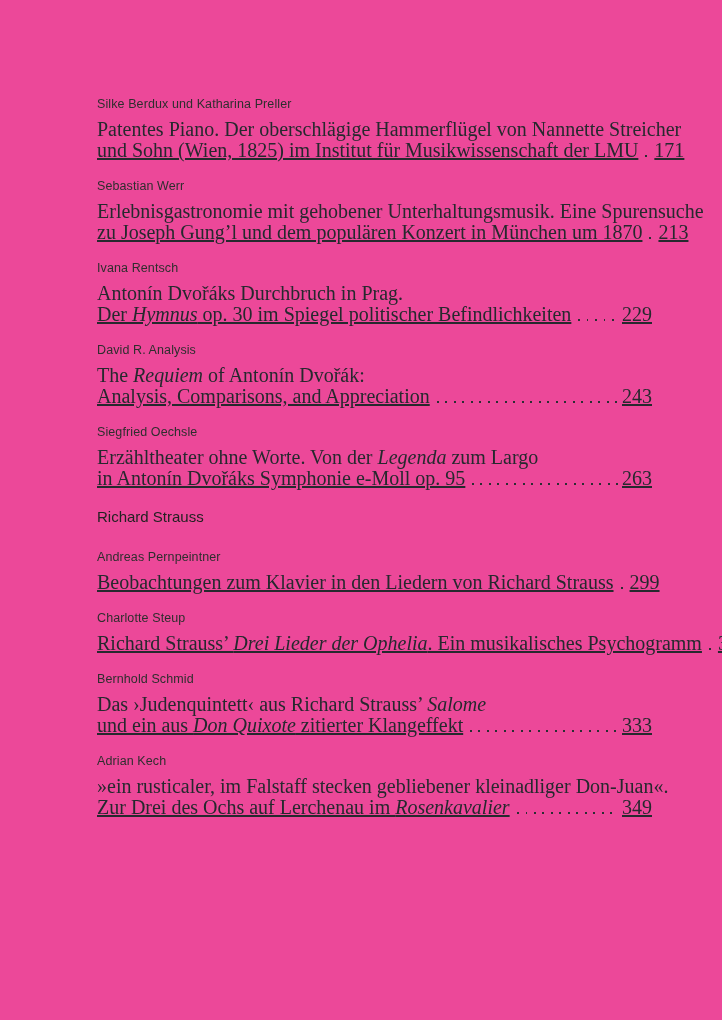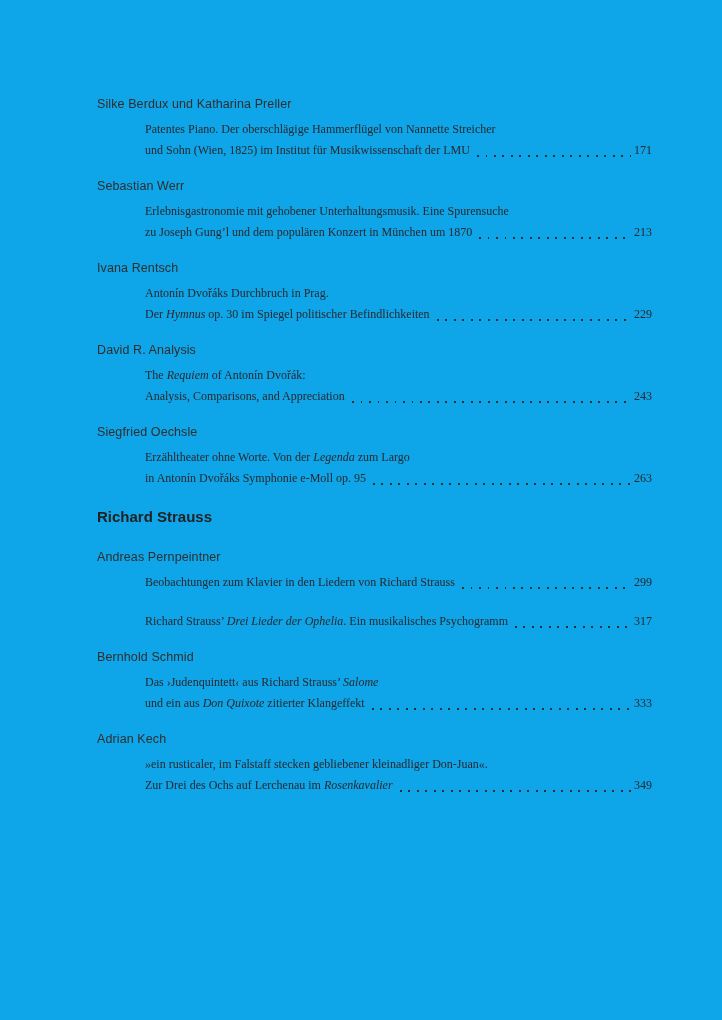--- a/index.html
+++ b/index.html
@@ -1,61 +1,60 @@
 <!DOCTYPE html>
 <html><head>
 <meta charset="utf-8">
 <style>
   html, body { margin: 0; padding: 0; background: #ffffff; }
   .page {
     position: relative;
     width: 722px;
     height: 1020px;
     overflow: hidden;
-    background: #0ea5e9;
+    background: #ec4899;
     box-sizing: border-box;
     padding: 97px 70px 0 97px;
     font-family: "Liberation Serif", serif;
   }
   .entry { margin-bottom: 18px; }
   .author {
     font-family: "Liberation Sans", sans-serif;
     font-size: 12.5px;
     line-height: 15px;
     color: #2e2e2e;
     letter-spacing: 0.1px;
     margin-bottom: 7px;
   }
   .title {
-    font-size: 12px;
+    font-size: 20px;
     line-height: 21px;
     color: #26292e;
-    margin-left: 48px;
   }
   .it { font-style: italic; }
   .title-line { white-space: nowrap; }
-  .title-line.last { display: flex; }
+  .title-line.last { display: flex; text-decoration: underline; }
   .line-text { flex: 0 1 auto; }
   .leader {
     position: relative;
     flex: 1 1 auto;
     min-width: 6px;
     margin: 0 3px 0 7px;
   }
   .leader::after {
     content: "";
     position: absolute;
     left: 0; right: 0; bottom: 4px;
     height: 2px;
     background: repeating-linear-gradient(to right, #2b2e33 0 1.8px, transparent 1.8px 8.5px);
   }
   .page-num { flex: 0 0 auto; }
   .section-heading {
     font-family: "Liberation Sans", sans-serif;
-    font-weight: bold;
+    font-weight: normal;
     font-size: 15px;
     line-height: 19px;
     color: #222222;
     margin: 14px 0 24px 0;
   }
 </style>
 </head>
 <body>
 
 <div class="page">
@@ -122,20 +121,21 @@
         <div class="author">Andreas Pernpeintner</div>
         <div class="title">
           <div class="title-line last">
             <span class="line-text"><span>Beobachtungen zum Klavier in den Liedern von Richard Strauss</span></span>
             <span class="leader"></span>
             <span class="page-num">299</span>
           </div>
         </div>
       </div>
       <div class="entry">
+        <div class="author">Charlotte Steup</div>
         <div class="title">
           <div class="title-line last">
             <span class="line-text"><span>Richard Strauss’ </span><span class="it">Drei Lieder der Ophelia</span><span>. Ein musikalisches Psychogramm</span></span>
             <span class="leader"></span>
             <span class="page-num">317</span>
           </div>
         </div>
       </div>
       <div class="entry">
         <div class="author">Bernhold Schmid</div>

